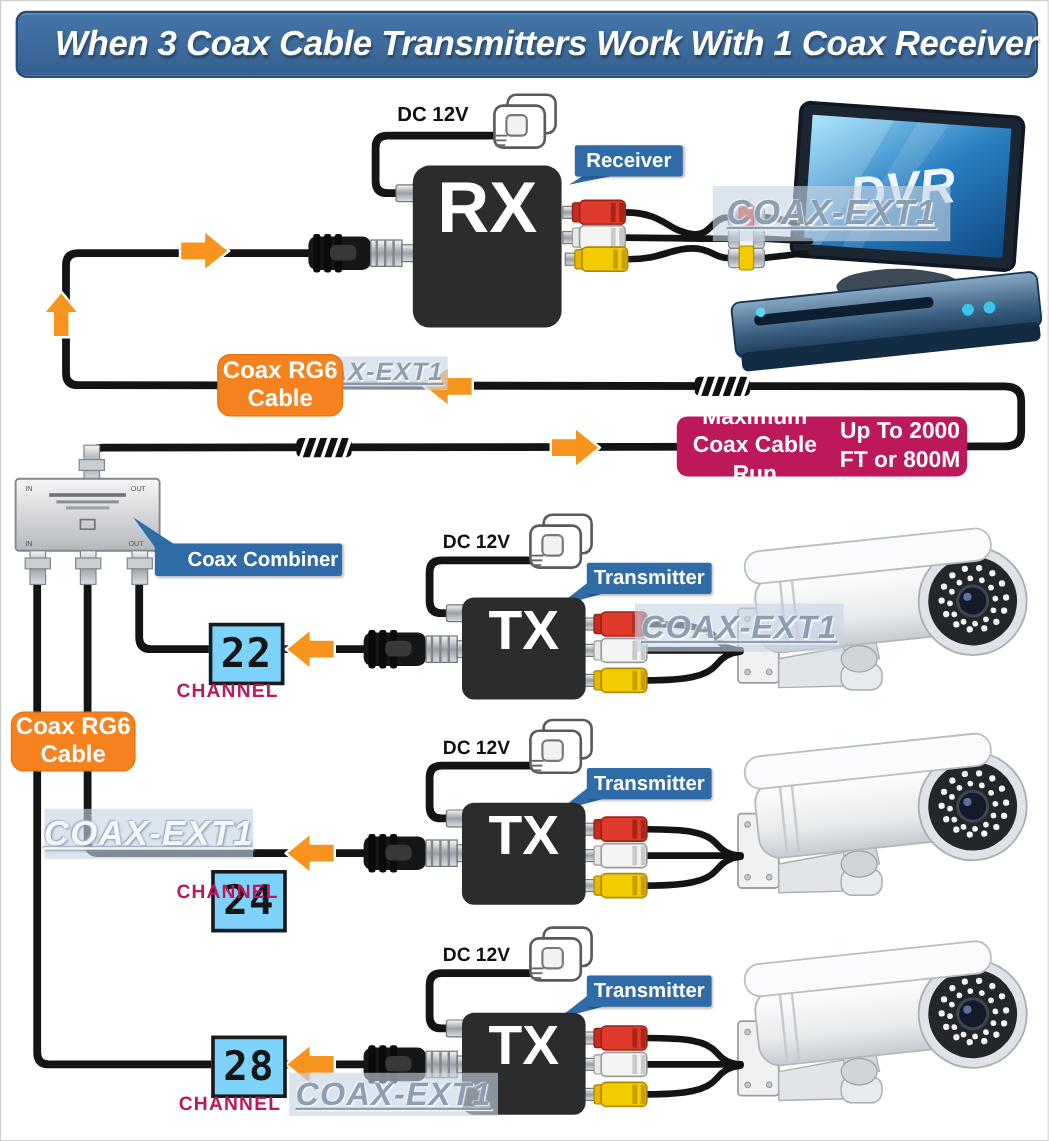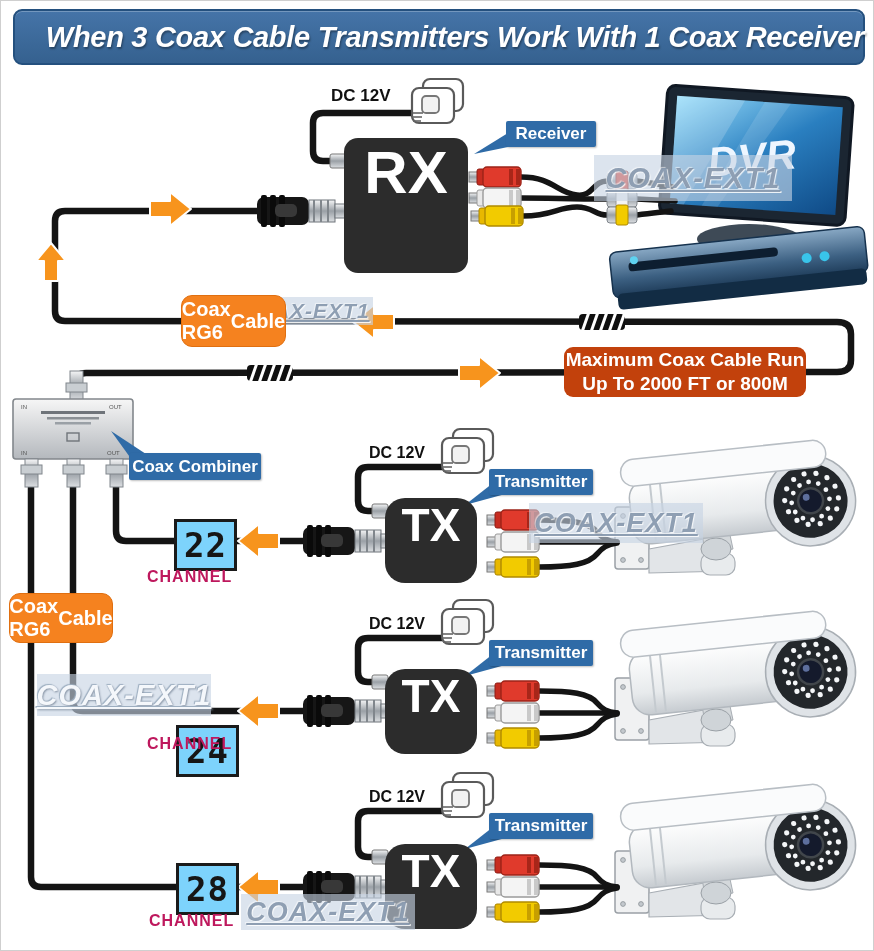--- a/index.html
+++ b/index.html
@@ -9,29 +9,29 @@
   
   .title-bar{left:12px;top:8px;width:848px;height:52px;z-index:40;
     background:linear-gradient(#4574a8,#35618f);border:2px solid #24507e;border-radius:9px;
     display:flex;align-items:center;justify-content:center;box-shadow:inset 0 1px 0 rgba(255,255,255,.25);}
   .title-bar span{color:#fff;font-size:29px;font-weight:bold;font-style:italic;letter-spacing:-.3px;
     text-shadow:1px 2px 2px rgba(0,0,0,.35);white-space:nowrap;margin-left:32px;}
   
   .device{background:#2c2c2c;border-radius:14px;color:#fff;display:flex;align-items:flex-start;justify-content:center;
     font-weight:bold;z-index:10;}
   .rx{left:343px;top:137px;width:124px;height:135px;font-size:60px;}
-  .tx{width:92px;height:85px;font-size:46px;border-radius:20px;}
+  .tx{width:103px;height:85px;font-size:46px;border-radius:10px;}
   
   .callout{background:#2f6ba7;color:#fff;font-size:17px;font-weight:bold;display:flex;align-items:center;
     justify-content:center;z-index:12;border-radius:2px;box-shadow:1px 1px 2px rgba(0,0,0,.25);white-space:nowrap;}
   
   .olabel{background:#f5821f;border:1px solid #e06f10;border-radius:11px;color:#fff;font-size:20px;font-weight:bold;
-    display:flex;flex-direction:row;align-items:center;justify-content:center;line-height:1.15;z-index:20;}
-  .rlabel{background:#c2410c;border-radius:9px;color:#fff;font-size:19px;font-weight:bold;text-align:center;
-    display:flex;flex-direction:column;align-items:center;justify-content:center;line-height:1.25;z-index:20;}
+    display:flex;flex-direction:column;align-items:center;justify-content:center;line-height:1.15;z-index:20;}
+  .rlabel{background:#be185d;border-radius:9px;color:#fff;font-size:19px;font-weight:bold;text-align:center;
+    display:flex;flex-direction:row;align-items:center;justify-content:center;line-height:1.25;z-index:20;}
   
   .chbox{background:#7dd3fc;border:3px solid #1a1a1a;display:flex;align-items:center;justify-content:center;z-index:25;
     font-family:"DejaVu Sans Mono",monospace;font-weight:bold;font-size:34px;color:#161616;letter-spacing:1px;}
   .chcap{z-index:25;text-align:left;font-size:16px;font-weight:bold;color:#be185d;letter-spacing:1px;}
   
   .dclbl{font-size:17px;font-weight:bold;color:#111;z-index:8;white-space:nowrap;}
   
   .wm{z-index:30;background:rgba(198,212,228,.62);display:flex;align-items:center;justify-content:center;
     font-style:italic;font-weight:bold;letter-spacing:1px;color:rgba(128,146,168,.88);
     text-shadow:1px 1px 1px rgba(255,255,255,.85),-1px -1px 1px rgba(255,255,255,.55);white-space:nowrap;text-decoration:underline;}
@@ -329,34 +329,34 @@
   </svg>
 
   <div class="abs title-bar">
     <span>When 3 Coax Cable Transmitters Work With 1 Coax Receiver</span>
   </div>
 
   <div class="abs dclbl" style="left:330px;top:85px;">DC 12V</div>
   <div class="abs device rx">
     <span>RX</span>
   </div>
-  <div class="abs callout" style="left:505px;top:120px;width:90px;height:26px;">
+  <div class="abs callout" style="left:478px;top:120px;width:90px;height:26px;">
     <span>Receiver</span>
   </div>
 
   <div class="abs wm" style="left:236px;top:296px;width:136px;height:28px;font-size:21px;z-index:15;">COAX-EXT1</div>
   <div class="abs olabel" style="left:180px;top:294px;width:103px;height:50px;">
     <span>Coax RG6</span>
     <span>Cable</span>
   </div>
   <div class="abs rlabel" style="left:563px;top:346px;width:242px;height:50px;">
     <span>Maximum Coax Cable Run</span>
     <span>Up To 2000 FT or 800M</span>
   </div>
-  <div class="abs callout" style="left:128px;top:452px;width:132px;height:27px;">
+  <div class="abs callout" style="left:128px;top:452px;width:132px;height:27px;padding-left:24px;">
     <span>Coax Combiner</span>
   </div>
   <div class="abs olabel" style="left:8px;top:592px;width:102px;height:48px;">
     <span>Coax RG6</span>
     <span>Cable</span>
   </div>
 
   <div class="abs dclbl" style="left:368px;top:443px;font-size:16px;">DC 12V</div>
   <div class="abs device tx" style="left:384px;top:497px;">
     <span>TX</span>

